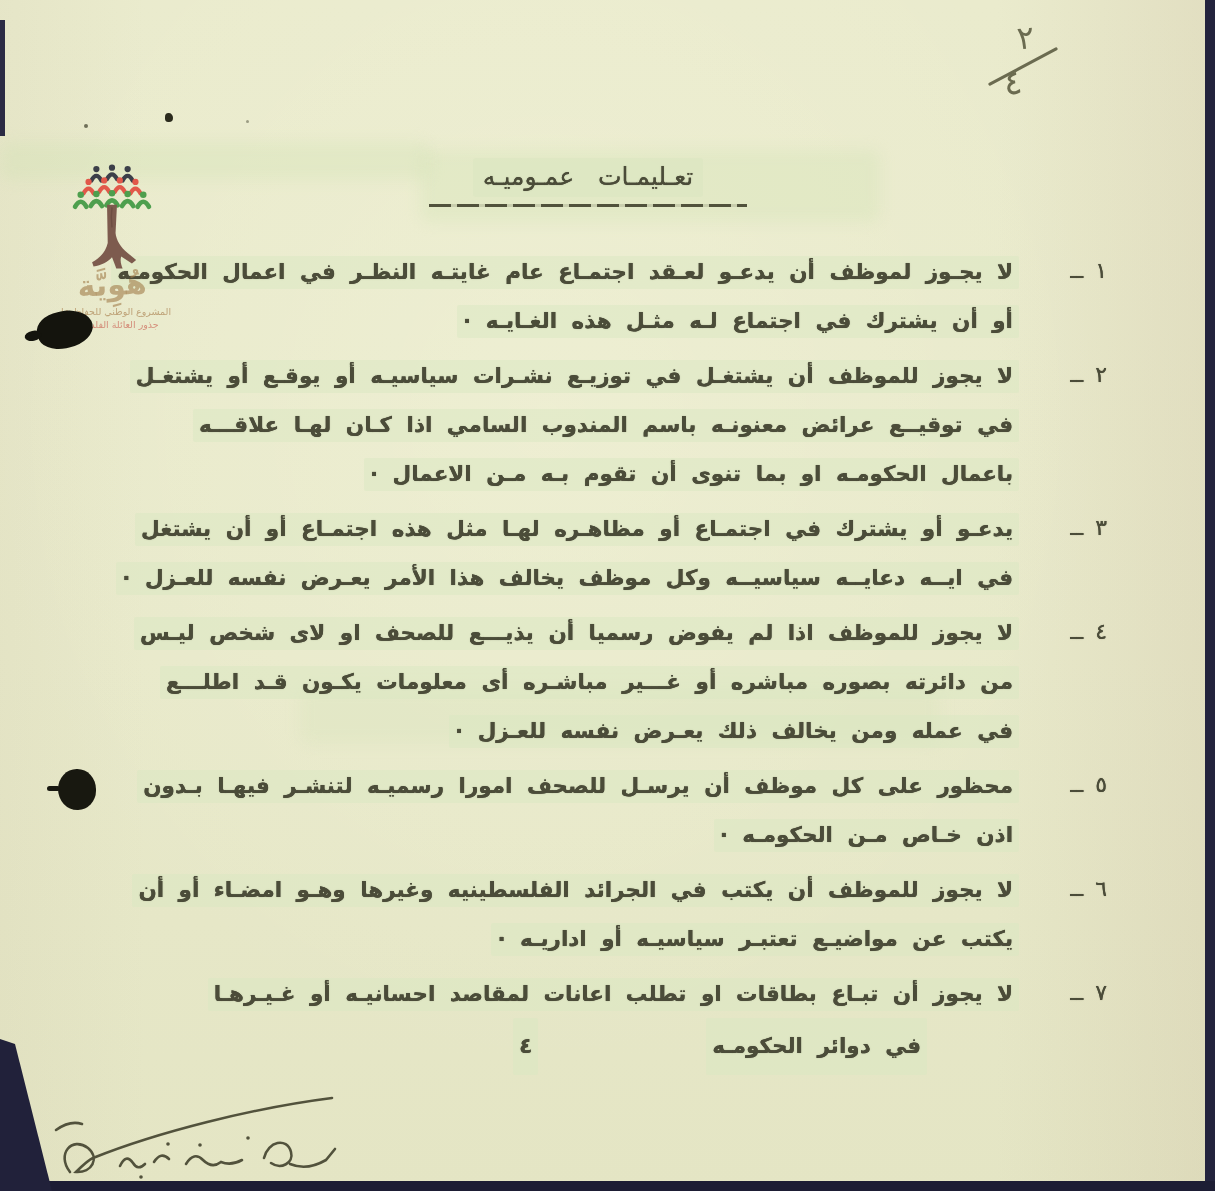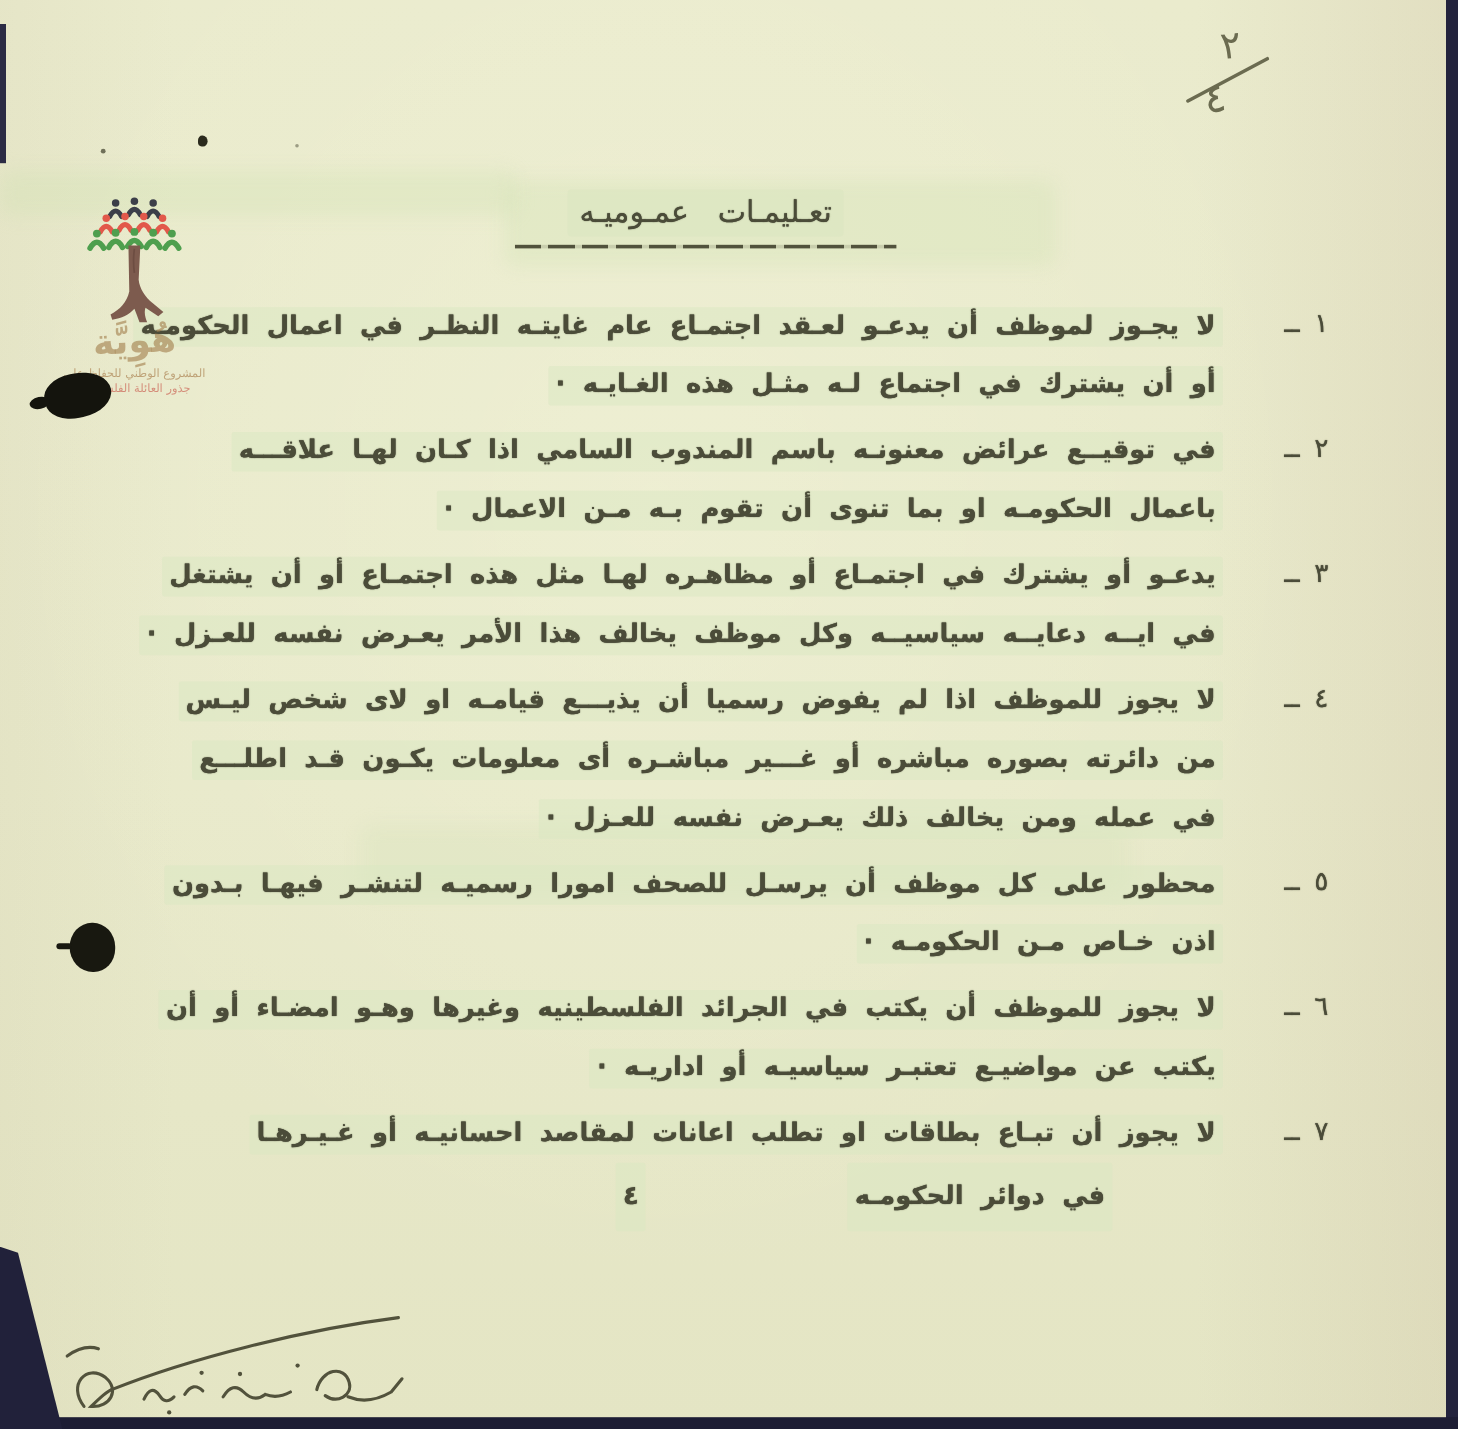--- a/index.html
+++ b/index.html
@@ -161,20 +161,21 @@
           <div class="line cont"><span>أو أن يشترك في اجتماع لـه مثـل هذه الغـايـه ·</span></div>
         </div>
       </div>
 
       <div class="item">
         <div class="num">
           <span>٢</span>
           <span>ــ</span>
         </div>
         <div class="lines">
+          <div class="line first"><span>لا يجوز للموظف أن يشتغـل في توزيـع نشـرات سياسيـه أو يوقـع أو يشتغـل</span></div>
           <div class="line cont"><span>في توقيــع عرائض معنونـه باسم المندوب السامي اذا كـان لهـا علاقـــه</span></div>
           <div class="line cont"><span>باعمال الحكومـه او بما تنوى أن تقوم بـه مـن الاعمال ·</span></div>
         </div>
       </div>
 
       <div class="item">
         <div class="num">
           <span>٣</span>
           <span>ــ</span>
         </div>
@@ -183,21 +184,21 @@
           <div class="line cont"><span>في ايــه دعايــه سياسيــه وكل موظف يخالف هذا الأمر يعـرض نفسه للعـزل ·</span></div>
         </div>
       </div>
 
       <div class="item">
         <div class="num">
           <span>٤</span>
           <span>ــ</span>
         </div>
         <div class="lines">
-          <div class="line first"><span>لا يجوز للموظف اذا لم يفوض رسميا أن يذيـــع قيامـه او لاى شخص ليـس</span></div>
+          <div class="line first"><span>لا يجوز للموظف اذا لم يفوض رسميا أن يذيـــع للصحف او لاى شخص ليـس</span></div>
           <div class="line cont"><span>من دائرته بصوره مباشره أو غـــير مباشـره أى معلومات يكـون قـد اطلـــع</span></div>
           <div class="line cont"><span>في عمله ومن يخالف ذلك يعـرض نفسه للعـزل ·</span></div>
         </div>
       </div>
 
       <div class="item">
         <div class="num">
           <span>٥</span>
           <span>ــ</span>
         </div>

